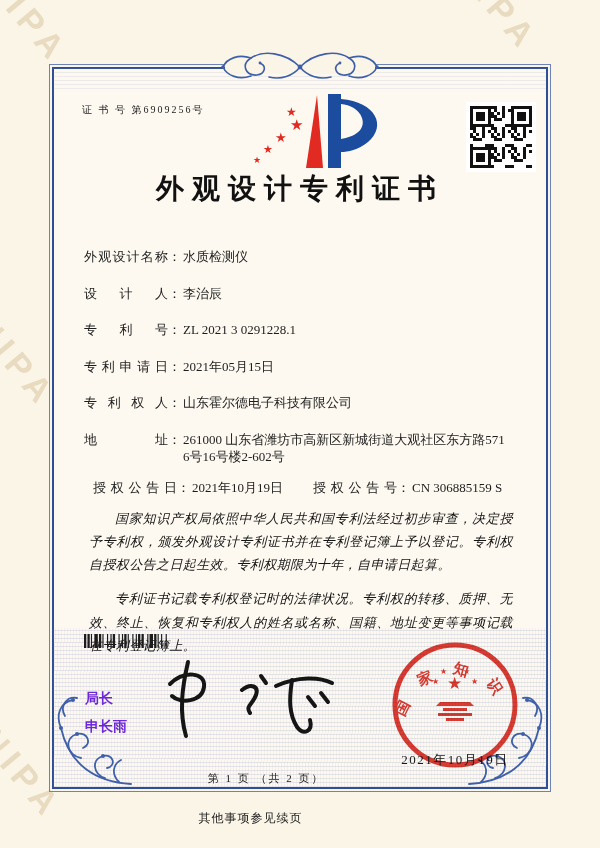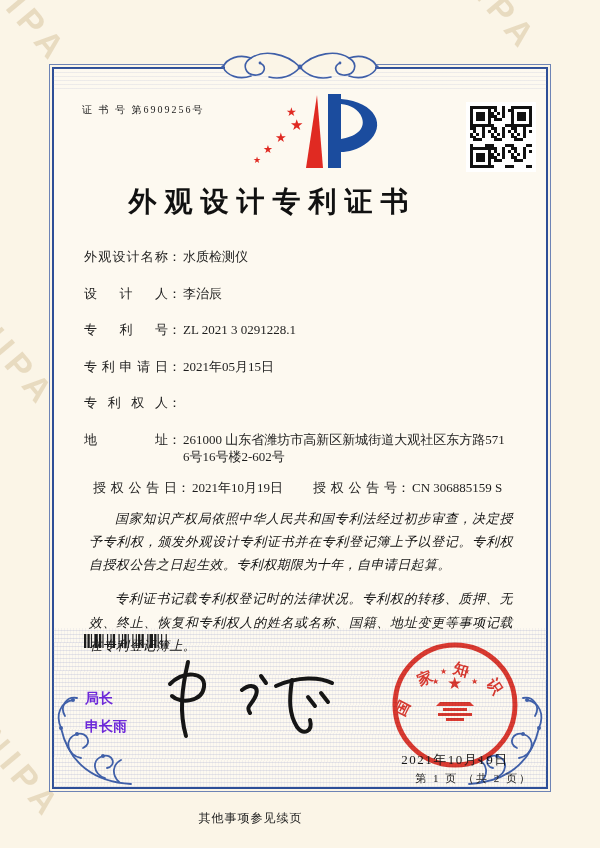--- a/index.html
+++ b/index.html
@@ -46,21 +46,21 @@
   .ornament{position:absolute;}
   .orn-top{left:205px;top:46px;}
   .orn-bl{left:51px;top:686px;}
   .orn-br{left:465px;top:686px;transform:scaleX(-1);}
   
   .cert-no{position:absolute;left:82px;top:103px;font-size:10px;letter-spacing:2px;}
   .logo{position:absolute;left:250px;top:90px;}
   .qr{position:absolute;left:466px;top:102px;width:70px;height:70px;background:#fff;
       display:flex;align-items:center;justify-content:center;}
   .doc-title{
-    position:absolute;left:0;top:183px;width:545px;text-align:center;
+    position:absolute;left:0;top:170px;width:600px;text-align:center;
     font-size:28px;font-weight:700;letter-spacing:8px;color:#111;
   }
   
   .fields{position:absolute;left:84px;top:248px;width:440px;font-size:13px;}
   .row{display:flex;margin-bottom:19.5px;line-height:17px;}
   .lbl{width:84px;text-align:justify;text-align-last:justify;white-space:nowrap;flex:none;}
   .colon{flex:none;}
   .val{margin-left:2px;}
   .addr-val .l2{display:block;}
   .row-double{display:flex;}
@@ -73,21 +73,21 @@
     text-align:justify;color:#141414;
   }
   .paras p{margin:11px;text-indent:2em;}
   
   .barcode{position:absolute;left:84px;top:634px;}
   .signatory{position:absolute;left:85px;top:684px;
     font-family:"Liberation Sans","DejaVu Sans",sans-serif;
     font-size:14px;font-weight:600;line-height:28px;color:#6d28d9;}
   .signature{position:absolute;left:158px;top:650px;}
   .seal{position:absolute;left:390px;top:640px;mix-blend-mode:multiply;}
-  .page-no{position:absolute;left:0;top:771px;width:532px;text-align:right;
+  .page-no{position:absolute;left:0;top:771px;width:532px;text-align:center;
     font-size:11px;letter-spacing:2px;color:#222;}
   .cont-note{position:absolute;left:0;top:810px;width:501px;text-align:center;
     font-size:12px;letter-spacing:1px;color:#222;}
   svg text.star{font-family:"DejaVu Sans",sans-serif;}
 </style>
 </head>
 <body>
 
 <span class="wm wm-a">CNIPA</span>
 <span class="wm wm-b">CNIPA</span>
@@ -316,20 +316,21 @@
     <span class="val">ZL 2021 3 0291228.1</span>
   </div>
   <div class="row">
     <span class="lbl">专利申请日</span>
       <span class="colon">：</span>
     <span class="val">2021年05月15日</span>
   </div>
   <div class="row">
     <span class="lbl">专利权人</span>
       <span class="colon">：</span>
+    <span class="val">山东霍尔德电子科技有限公司</span>
   </div>
   <div class="row" style="margin-bottom:14px;">
     <span class="lbl">地址</span>
       <span class="colon">：</span>
     <span class="val addr-val"><span class="l1">261000 山东省潍坊市高新区新城街道大观社区东方路571</span><span class="l2">6号16号楼2-602号</span></span>
   </div>
   <div class="row row-double">
     <span class="pair">
       <span class="lbl">授权公告日</span>
         <span class="colon">：</span>

